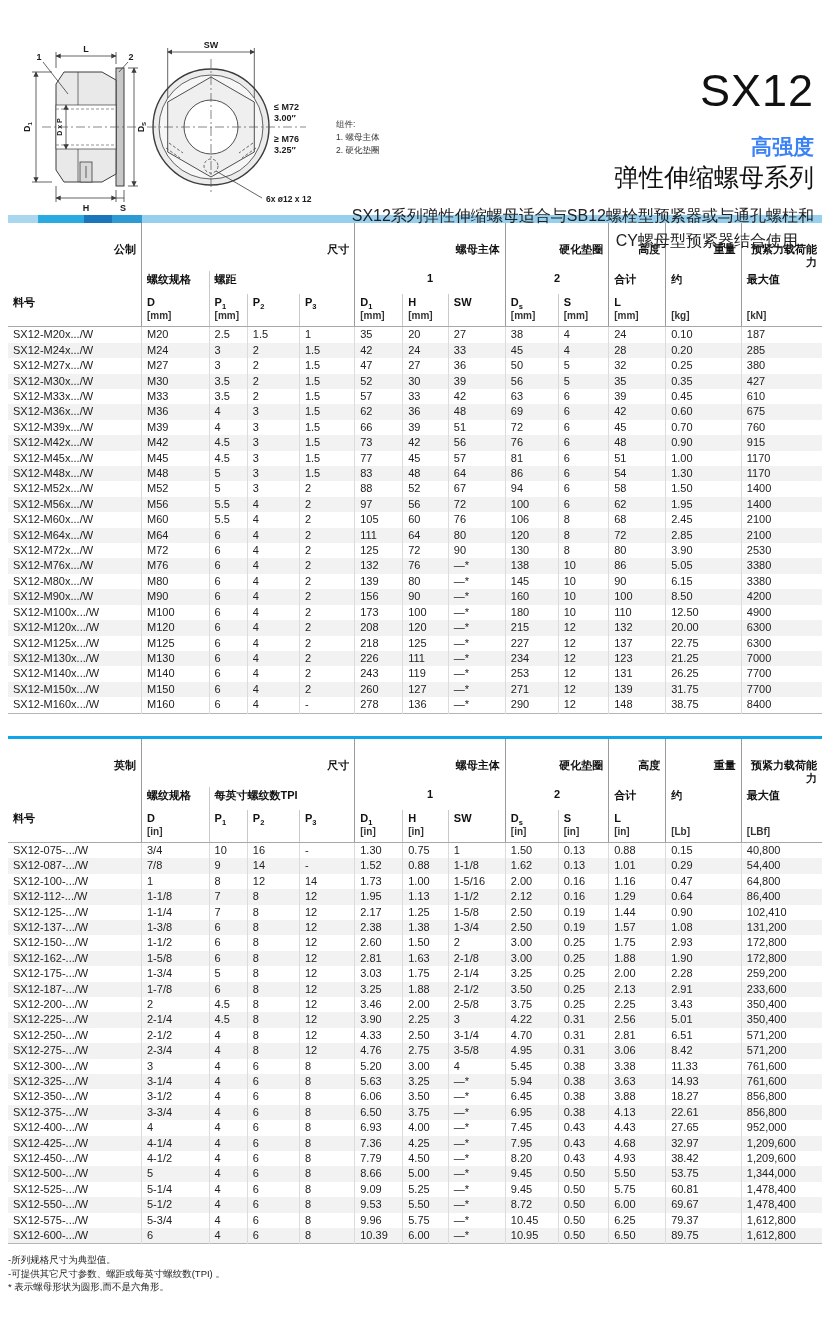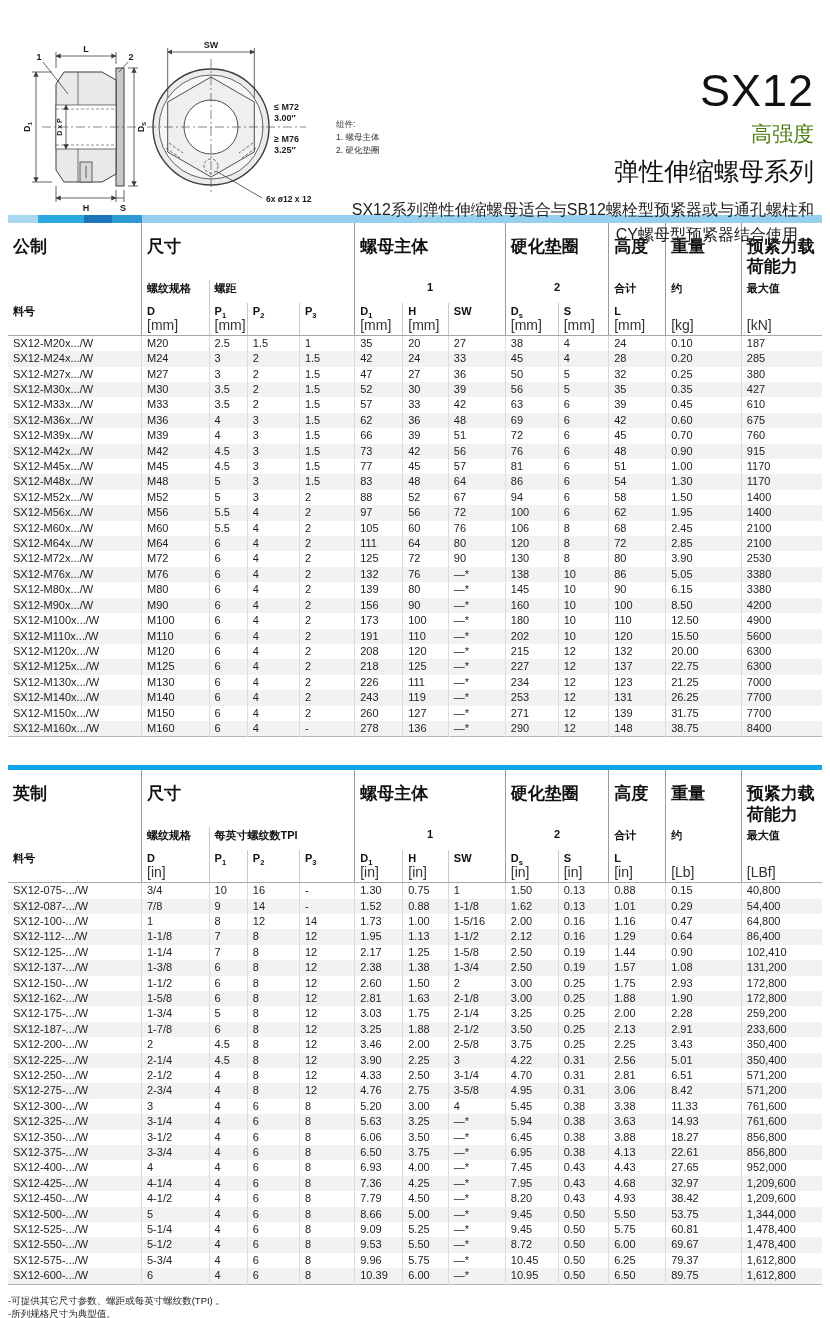--- a/index.html
+++ b/index.html
@@ -5,38 +5,38 @@
   html,body{margin:0;padding:0;background:#fff;}
   body{width:830px;height:1318px;font-family:"Liberation Sans","DejaVu Sans",sans-serif;color:#1a1a1a;}
   .page{position:relative;width:830px;height:1318px;overflow:hidden;background:#fff;}
 
   
   .hdr{position:relative;height:215px;}
   .diag{position:absolute;left:6px;top:2px;}
   .legend{position:absolute;left:336px;top:118px;font-size:8.5px;line-height:1.55;color:#333;}
   .titleblock{position:absolute;right:16px;top:68px;text-align:right;}
   .code{font-size:45px;line-height:1;letter-spacing:1px;font-weight:normal;color:#111;}
-  .sub1{font-size:21px;margin-top:7px;font-weight:normal;color:#4d7c0f;}
-  .sub2{font-size:25px;margin-top:7px;font-weight:normal;color:#111;}
+  .sub1{font-size:21px;margin-top:20px;font-weight:bold;color:#3b82f6;}
+  .sub2{font-size:25px;margin-top:0;font-weight:normal;color:#111;}
   .desc{font-size:16px;margin-top:10px;line-height:1.55;color:#222;}
 
   
   .accent{display:flex;height:8px;margin:0 8px;}
 
   
   .tsec{margin:0 8px;}
   .tsec.metric{margin-top:0;}
-  .tsec.imperial{margin-top:28px;border-top:5px solid #0ea5e9;}
+  .tsec.imperial{margin-top:22px;border-top:3px solid #0ea5e9;}
   table{width:100%;border-collapse:collapse;table-layout:fixed;border-bottom:1px solid #b5b5b5;}
   thead th{text-align:left;font-size:11px;padding:2px 5px;vertical-align:top;font-weight:bold;color:#111;}
-  tr.h1 th{padding-top:14px;font-size:17px;line-height:1.2;}
+  tr.h1 th{padding-top:20px;font-size:11px;line-height:1.2;text-align:right;}
   tr.h2 th{padding-top:1px;padding-bottom:7px;}
   tr.h3 th{padding-bottom:4px;border-bottom:1px solid #a8a8a8;line-height:13px;}
   tr.h3 th sub{font-size:7.5px;line-height:0;}
-  .unit{display:block;font-weight:normal;font-size:14px;color:#333;line-height:12px;margin-top:1px;}
+  .unit{display:block;font-weight:bold;font-size:10px;color:#333;line-height:12px;margin-top:1px;}
   th.gs{border-left:1px solid #9b9b9b;}
   th.ls{border-left:1px solid #c9c9c9;}
   th.center{text-align:center;}
   tbody td{font-size:11px;padding:1px 5px;line-height:13.4px;white-space:nowrap;overflow:hidden;color:#222;}
   tbody td + td{border-left:1px solid #dcdcdc;}
   tbody tr:nth-child(even){background:#f2f2f2;}
 
   
   .notes{margin:9px 8px 0 8px;font-size:9.5px;line-height:1.4;color:#222;}
 </style>
@@ -483,35 +483,20 @@
             <td>173</td>
             <td>100</td>
             <td>—*</td>
             <td>180</td>
             <td>10</td>
             <td>110</td>
             <td>12.50</td>
             <td>4900</td>
           </tr>
           <tr>
-            <td>SX12-M110x.../W</td>
-            <td>M110</td>
-            <td>6</td>
-            <td>4</td>
-            <td>2</td>
-            <td>191</td>
-            <td>110</td>
-            <td>—*</td>
-            <td>202</td>
-            <td>10</td>
-            <td>120</td>
-            <td>15.50</td>
-            <td>5600</td>
-          </tr>
-          <tr>
             <td>SX12-M120x.../W</td>
             <td>M120</td>
             <td>6</td>
             <td>4</td>
             <td>2</td>
             <td>208</td>
             <td>120</td>
             <td>—*</td>
             <td>215</td>
             <td>12</td>
@@ -1040,18 +1025,18 @@
             <td>0.50</td>
             <td>6.50</td>
             <td>89.75</td>
             <td>1,612,800</td>
           </tr>
         </tbody>
     </table>
   </div>
 
   <div class="notes">
+    <div>-所列规格尺寸为典型值。</div>
     <div>-可提供其它尺寸参数、螺距或每英寸螺纹数(TPI) 。</div>
-    <div>-所列规格尺寸为典型值。</div>
     <div>* 表示螺母形状为圆形,而不是六角形。</div>
   </div>
 
 </div>
 
 </body></html>

